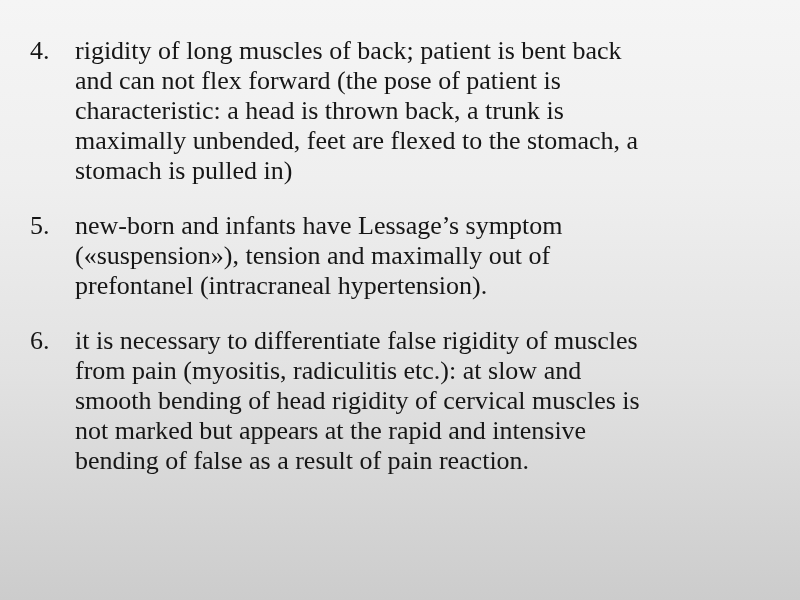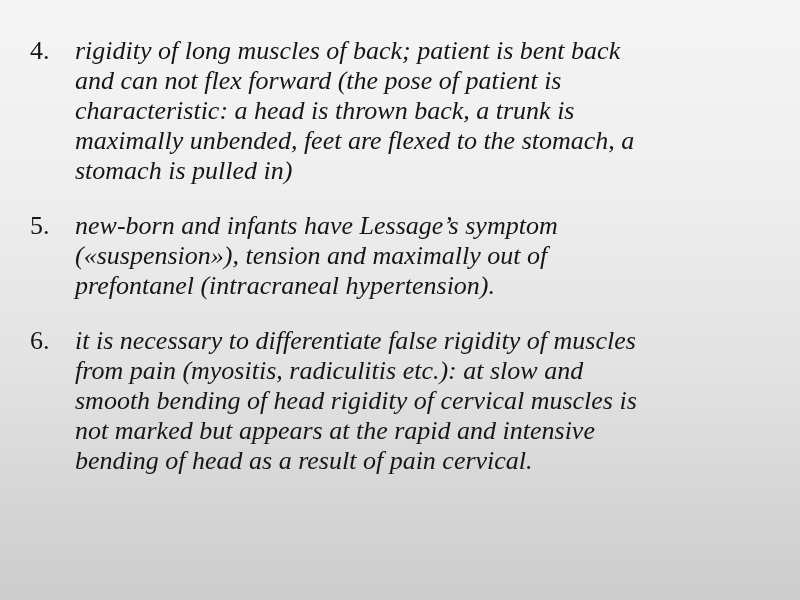--- a/index.html
+++ b/index.html
@@ -31,21 +31,20 @@
     font-size: 26px;
     line-height: 30px;
   }
   .item-number {
     flex: 0 0 45px;
     width: 45px;
   }
   .item-text {
     flex: 1 1 auto;
     white-space: pre-line;
-    font-style: italic;
   }
 </style>
 </head>
 <body>
 
 <div class="slide">
   <div class="numbered-list">
 
     <div class="list-item">
       <span class="item-number">4.</span>
@@ -62,17 +61,17 @@
 («suspension»), tension and maximally out of
 prefontanel (intracraneal hypertension).</div>
     </div>
 
     <div class="list-item">
       <span class="item-number">6.</span>
       <div class="item-text">it is necessary to differentiate false rigidity of muscles
 from pain (myositis, radiculitis etc.): at slow and
 smooth bending of head rigidity of cervical muscles is
 not marked but appears at the rapid and intensive
-bending of head as a result of pain cervical.</div>
+bending of false as a result of pain reaction.</div>
     </div>
 
   </div>
 </div>
 
 </body></html>

